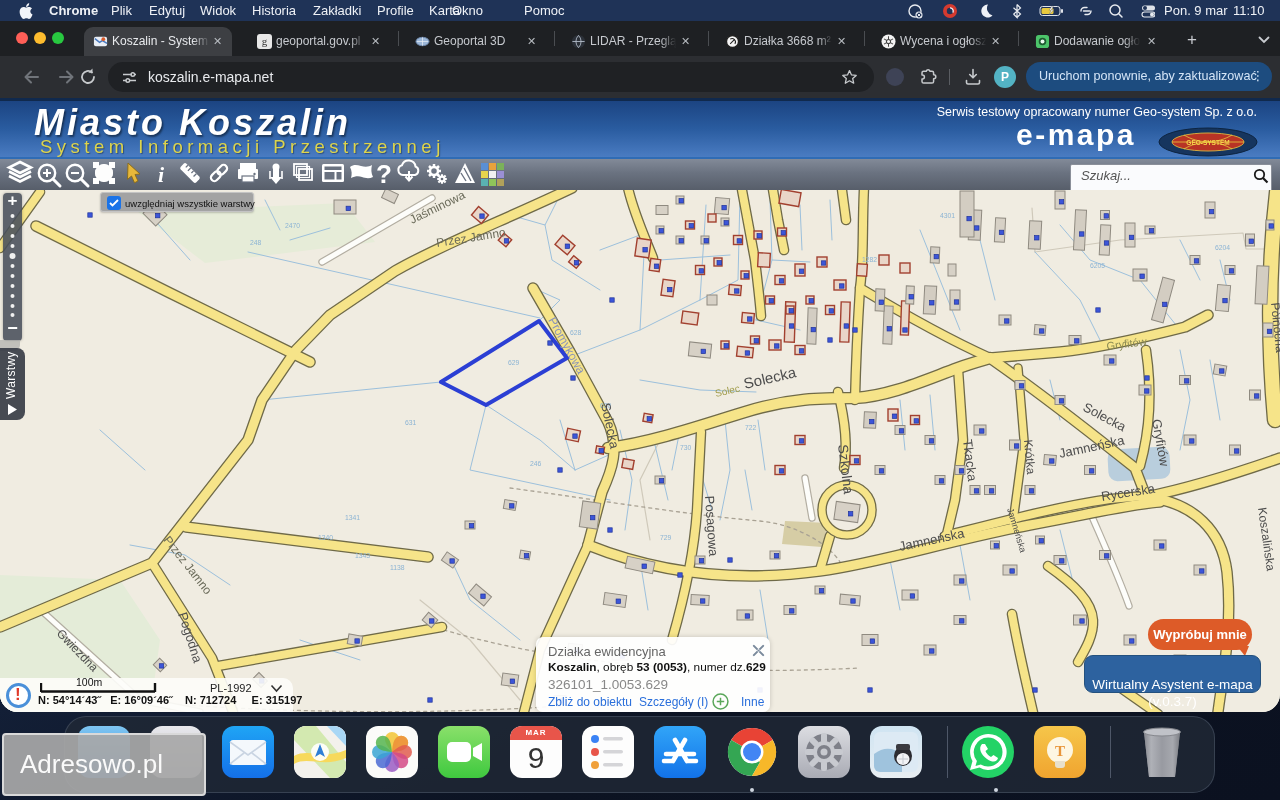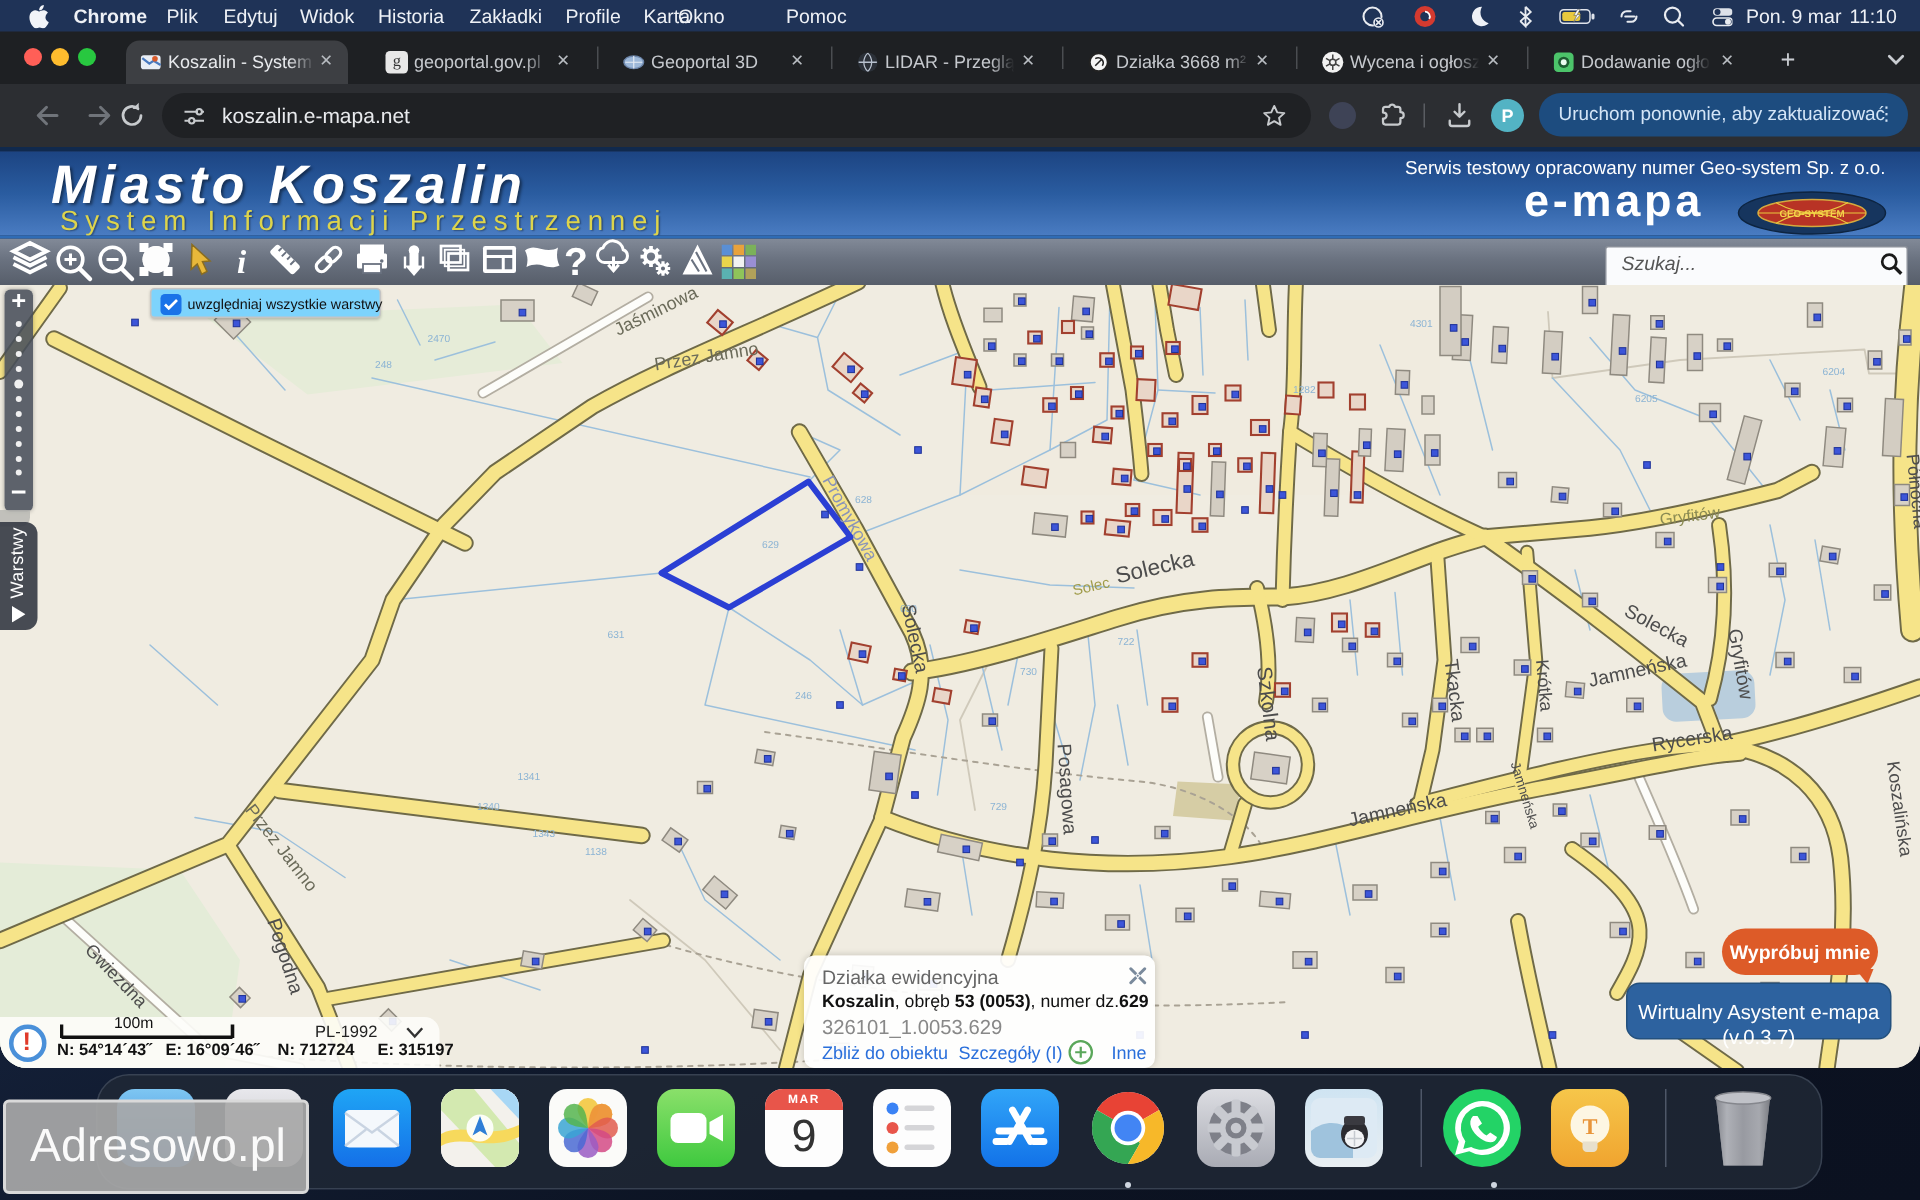--- a/index.html
+++ b/index.html
@@ -18,21 +18,21 @@
   .tabsep { position:absolute; top:10px; width:1px; height:15px; background:#4a4d51; }
   .fav { position:absolute; left:9px; top:7px; width:15px; height:15px; border-radius:3px; }
   #urlrow { left:0; top:56px; width:1280px; height:42px; background:#2c2e32; }
   #urlpill { position:absolute; left:108px; top:6px; width:766px; height:30px; border-radius:15px; background:#1f2124; color:#e8eaed; font-size:14px; }
   #blueline { left:0; top:98px; width:1280px; height:3px; background:#10294d; }
   #bluehead { left:0; top:101px; width:1280px; height:56px; background:linear-gradient(180deg,#1c4482 0%,#2a5ca0 50%,#4a7cc2 100%); }
   #toolbar { left:0; top:157px; width:1280px; height:33px; background:linear-gradient(180deg,#828a98 0%,#6a7280 45%,#575e6a 100%); border-top:2px solid #2f6cb5; }
   #map { left:0; top:190px; width:1280px; height:522px; background:#f0ece1; border-radius:0 0 18px 18px; overflow:hidden; }
     .dicon { position:absolute; top:726px; width:52px; height:52px; border-radius:12px; overflow:hidden; }
   #dock { left:64px; top:716px; width:1151px; height:77px; background:rgba(32,40,54,0.82); border:1px solid rgba(110,120,140,0.35); border-radius:22px; }
-  #watermark { left:2px; top:733px; width:204px; height:63px; background:rgba(168,168,168,0.92); border:2px solid #d9d9d9; border-radius:4px; color:#fafafa; font-size:31px; line-height:58px; padding-left:16px; }
+  #watermark { left:2px; top:733px; width:204px; height:63px; background:rgba(168,168,168,0.92); border:2px solid #d9d9d9; border-radius:4px; color:#fafafa; font-size:26px; line-height:58px; padding-left:16px; }
 </style>
 </head>
 <body>
 <div id="stage">
   <div class="abs" id="menubar">
     <svg class="abs" style="left:19px;top:3px" width="14" height="16" viewBox="0 0 14 16">
         <path fill="#f2f4f8" d="M11.3 8.6c0-2 1.6-3 1.7-3.1-.9-1.4-2.4-1.6-2.9-1.6-1.2-.1-2.4.7-3 .7-.6 0-1.6-.7-2.6-.7C3.2 4 2 4.7 1.3 5.9c-1.4 2.4-.4 6 1 8 .7 1 1.5 2 2.5 2 1 0 1.4-.6 2.6-.6 1.2 0 1.6.6 2.6.6 1.1 0 1.8-1 2.4-2 .8-1.1 1.1-2.2 1.1-2.3 0 0-2.2-.9-2.2-3zM9.4 2.8c.5-.7.9-1.6.8-2.5-.8 0-1.7.5-2.3 1.2-.5.6-.9 1.5-.8 2.4.9.1 1.8-.4 2.3-1.1z"></path>
       </svg>
     <span class="mi" style="left:49px;font-weight:bold">Chrome</span>
     <span class="mi" style="left:111px">Plik</span>
@@ -787,21 +787,21 @@
 <text x="1152" y="420" font-size="13" fill="#4d4d4d" font-family="Liberation Sans" transform="rotate(80 1152 420)">Gryfitów</text>
 <text x="900" y="551" font-size="13" fill="#4d4d4d" font-family="Liberation Sans" transform="rotate(-12 900 551)">Jamneńska</text>
 <text x="1007" y="509" font-size="9" fill="#4d4d4d" font-family="Liberation Sans" transform="rotate(73 1007 509)">Jamneńska</text>
 <text x="1060" y="458" font-size="13" fill="#4d4d4d" font-family="Liberation Sans" transform="rotate(-12 1060 458)">Jamneńska</text>
 <text x="1102" y="501" font-size="13" fill="#4d4d4d" font-family="Liberation Sans" transform="rotate(-9 1102 501)">Rycerska</text>
 <text x="1258" y="508" font-size="12" fill="#4d4d4d" font-family="Liberation Sans" transform="rotate(82 1258 508)">Koszalińska</text>
 <text x="1271" y="303" font-size="12" fill="#4d4d4d" font-family="Liberation Sans" transform="rotate(84 1271 303)">Północna</text>
 <text x="412" y="224" font-size="12" fill="#6b6b5a" font-family="Liberation Sans" transform="rotate(-26 412 224)">Jaśminowa</text>
 </svg>
 
-  <div class="abs" style="left:100px;top:2px;width:154px;height:20px;background:#7dd3fc;border:1px solid #c4c4c4;border-radius:3px;box-shadow:0 1px 2px rgba(0,0,0,0.2)">
+  <div class="abs" style="left:100px;top:2px;width:154px;height:20px;background:#a3a3a3;border:1px solid #c4c4c4;border-radius:3px;box-shadow:0 1px 2px rgba(0,0,0,0.2)">
     <div class="abs" style="left:6px;top:3px;width:14px;height:14px;background:#1a73e8;border-radius:3px"></div>
     <svg class="abs" style="left:8px;top:6px" width="10" height="8" viewBox="0 0 10 8">
           <path d="M1 4l2.5 2.5L9 1" stroke="#fff" stroke-width="1.8" fill="none"></path>
         </svg>
     <span class="abs" style="left:24px;top:5px;font-size:9.5px;color:#111;white-space:nowrap">uwzględniaj wszystkie warstwy</span>
   </div>
   <div class="abs" style="left:3px;top:3px;width:19px;height:148px;background:rgba(72,78,90,0.88);border-radius:4px;box-shadow:0 0 3px rgba(0,0,0,0.3)">
     <div class="abs" style="left:0;top:0px;width:19px;height:16px;color:#fff;font-size:17px;font-weight:bold;text-align:center;line-height:16px">+</div>
     <svg class="abs" style="left:6px;top:20px" width="7" height="105" viewBox="0 0 7 105">
       <g fill="#f0f0f0">
@@ -855,21 +855,21 @@
     <span class="abs" style="left:210px;top:4px;font-size:11px;color:#222">PL-1992</span>
     <svg class="abs" style="left:270px;top:6px" width="13" height="9" viewBox="0 0 13 9">
           <path d="M1.5 1.5L6.5 7l5-5.5" stroke="#333" stroke-width="1.6" fill="none"></path>
         </svg>
     <div class="abs" style="left:38px;top:16px;font-size:11px;font-weight:bold;color:#111;white-space:nowrap">N: 54°14´43˝&nbsp;&nbsp;&nbsp;E: 16°09´46˝&nbsp;&nbsp;&nbsp;&nbsp;N: 712724&nbsp;&nbsp;&nbsp;&nbsp;&nbsp;E: 315197</div>
     <div class="abs" style="left:6px;top:5px;width:25px;height:25px;border-radius:50%;background:#fff;border:3px solid #4a90d9"></div>
     <div class="abs" style="left:15px;top:7px;color:#e03a2a;font-size:17px;font-weight:bold">!</div>
   </div>
   <div class="abs" style="left:1148px;top:429px;width:104px;height:31px;background:#dd5b28;border-radius:16px;color:#fff;font-size:13px;font-weight:bold;text-align:center;line-height:31px">Wypróbuj mnie</div>
   <div class="abs" style="left:1237px;top:456px;width:0;height:0;border-left:8px solid transparent;border-right:4px solid transparent;border-top:10px solid #dd5b28"></div>
-  <div class="abs" style="left:1084px;top:465px;width:177px;height:38px;background:#2d629f;border:1px solid #24517e;border-radius:9px;color:#fff;font-size:13.5px;text-align:center;line-height:17px;padding-top:10px">Wirtualny Asystent e-mapa<br>(v.0.3.7)</div>
+  <div class="abs" style="left:1084px;top:465px;width:177px;height:38px;background:#2d629f;border:1px solid #24517e;border-radius:9px;color:#fff;font-size:13.5px;text-align:center;line-height:17px;padding-top:20px">Wirtualny Asystent e-mapa<br>(v.0.3.7)</div>
 </div>
   <div class="abs" id="dock"></div>
   <div class="dicon" style="left:78px;background:linear-gradient(180deg,#7ec6f2,#2f7fd6)"></div>
   <div class="dicon" style="left:150px;background:linear-gradient(180deg,#e8e8ec,#b9bac2)"></div>
   <div class="dicon" style="left:222px;background:linear-gradient(180deg,#1fa5f5,#1470e8)">
     <svg width="52" height="52" viewBox="0 0 52 52">
         <rect x="8" y="14" width="36" height="25" rx="3" fill="#f4f8fc"></rect>
         <path d="M8 16l18 13 18-13M8 38l14-11M44 38l-14-11" stroke="#c9d4e2" stroke-width="1.6" fill="none"></path>
       </svg>
   </div>

